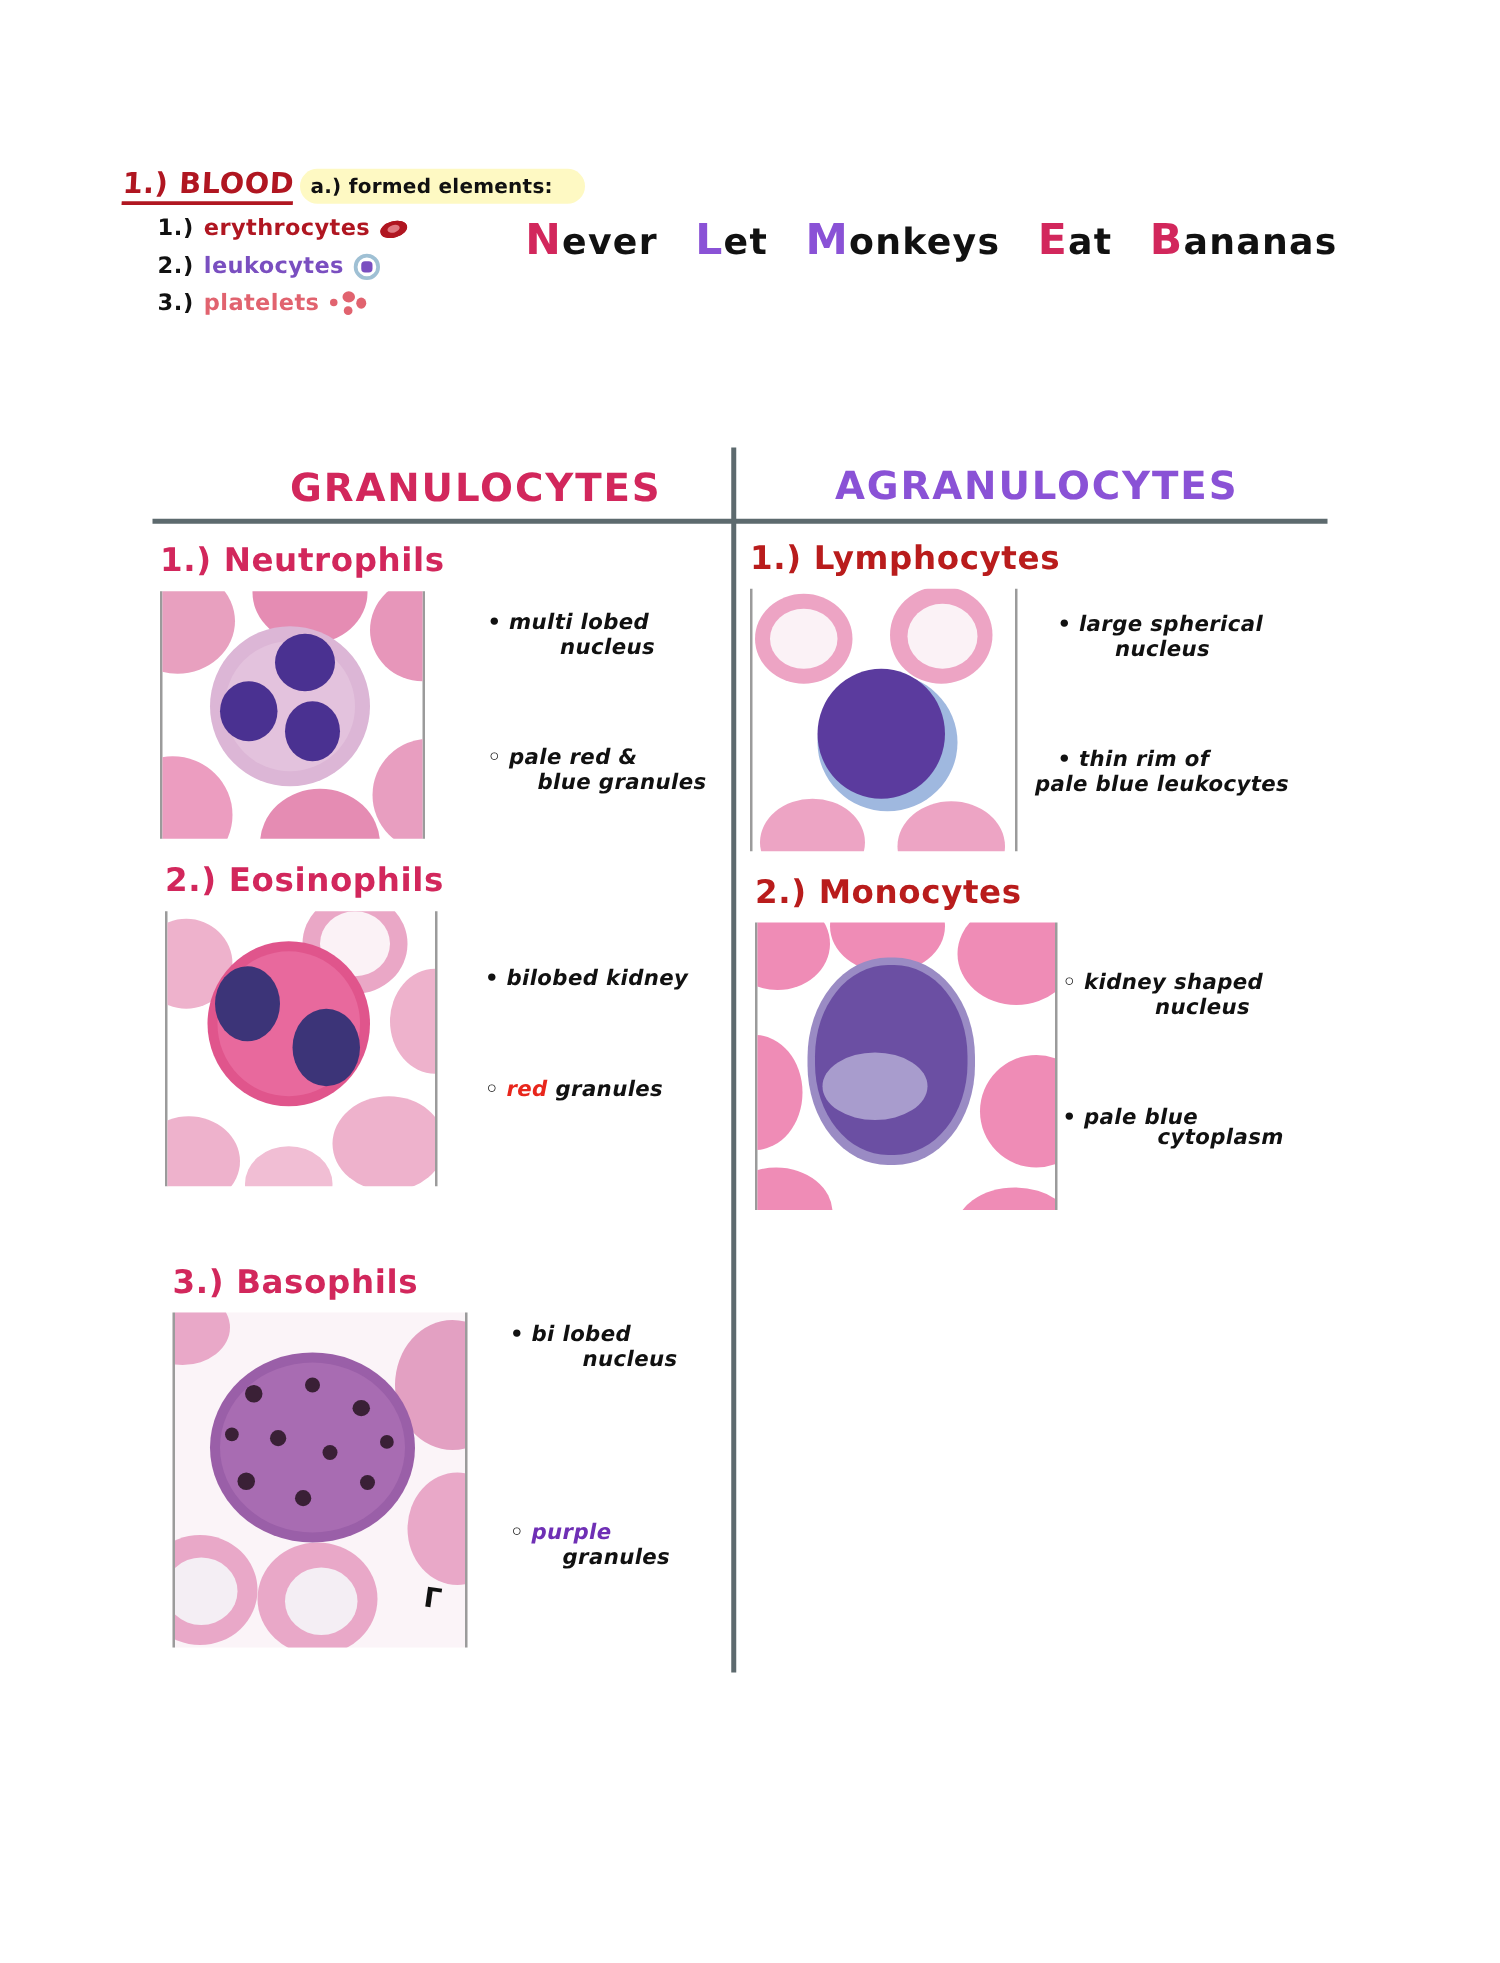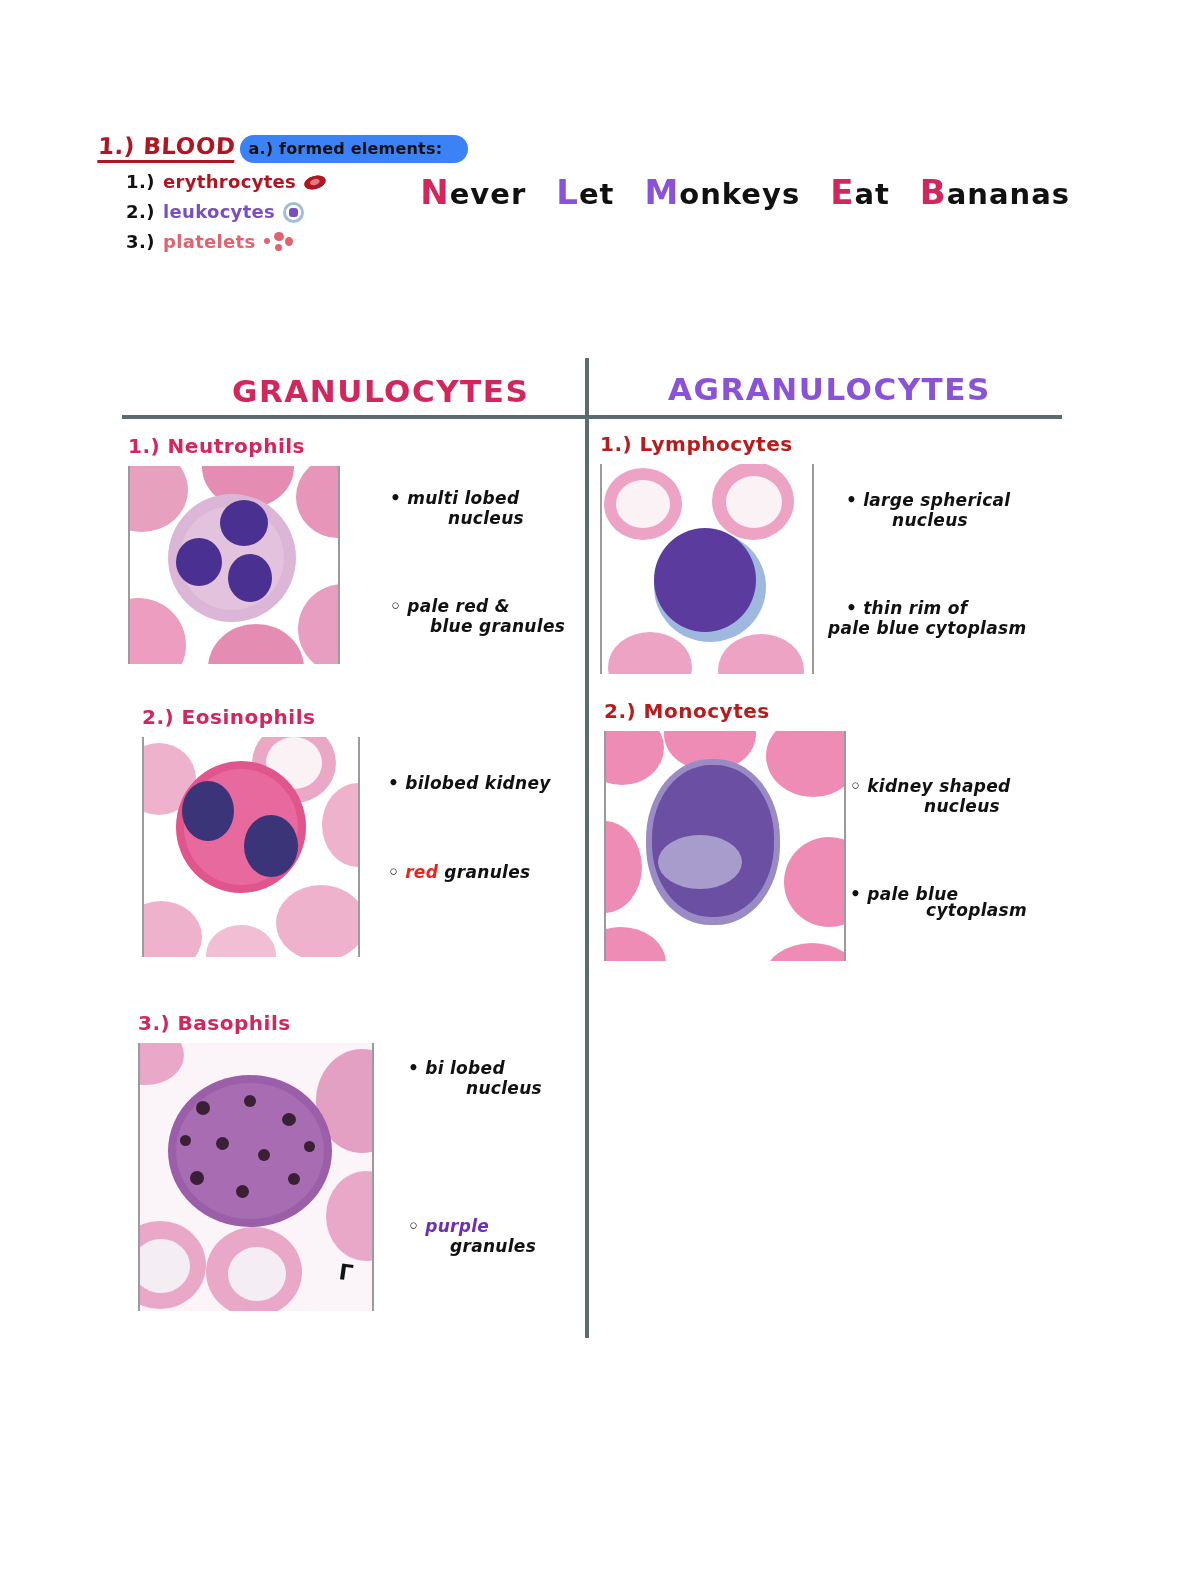--- a/index.html
+++ b/index.html
@@ -33,21 +33,21 @@
     letter-spacing: 0.5px;
     display: inline-block;
     border-bottom: 3px solid #b01621;
     padding-bottom: 1px;
     transform: skewX(-3deg);
   }
 
   #formed-elements-row {
     margin-top: 7px;
     display: inline-block;
-    background: #3b82f6;
+    background: #fef9c3;
     border-radius: 14px;
     padding: 4px 26px 5px 8px;
   }
   #formed-elements-label {
     font-size: 16px; color: #111; font-weight: bold;
     letter-spacing: 0.2px;
   }
 
   .sub-item {
     margin-top: 9px;
@@ -132,21 +132,21 @@
     font-size: 31px;
     font-weight: bold;
     letter-spacing: 1.5px;
   }
   #head-gran  { left: 232px; top: 374px; color:#d2275c; }
   #head-agran { left: 668px; top: 372px; color:#8a52d6; }
 
   
   .entry { position: absolute; }
   .entry-title {
-    font-size: 20px;
+    font-size: 26px;
     font-weight: bold;
     letter-spacing: 0.5px;
     white-space: pre;
   }
   .t-pink   { color:#d2275c; }
   .t-purple { color:#b91c1c; }
 
   .micro {
     position: relative;
     background: #ffffff;
@@ -253,24 +253,24 @@
     <div class="rbc" style="left:110px;top:-2px;width:82px;height:78px;background:#eda4c4;"></div>
     <div class="rbc" style="left:124px;top:12px;width:56px;height:52px;background:#fbf2f6;"></div>
     <div class="rbc" style="left:6px;top:168px;width:84px;height:70px;background:#eda4c4;"></div>
     <div class="rbc" style="left:116px;top:170px;width:86px;height:72px;background:#eda4c4;"></div>
     <div class="cellbody" style="left:52px;top:68px;width:112px;height:110px;background:#9fb8df;"></div>
     <div class="cellbody" style="left:52px;top:64px;width:102px;height:104px;background:#5b3b9e;"></div>
   </div>
 </div>
 <div class="notes hw" style="left:846px; top:452px; width:210px;">
   <div class="note"><span class="bul">•</span><span>large spherical</span><span class="ind" style="margin-left:46px">nucleus</span></div>
-  <div class="note"><span class="bul">•</span><span>thin rim  of</span><span class="ind" style="margin-left:-18px">pale blue cytoplasm</span></div>
-</div>
-
-<div class="entry" style="left:132px; top:706px;margin-left:10px;">
+  <div class="note"><span class="bul">•</span><span>thin rim  of</span><span class="ind" style="margin-left:-18px">pale blue leukocytes</span></div>
+</div>
+
+<div class="entry" style="left:132px; top:691px;">
   <div class="hw entry-title t-pink">2.) Eosinophils</div>
   <div class="micro" style="width:218px;height:220px;">
     <div class="rbc" style="left:-22px;top:6px;width:74px;height:72px;background:#eeb2cc;"></div>
     <div class="rbc" style="left:108px;top:-14px;width:84px;height:80px;background:#eaa7c6;"></div>
     <div class="rbc" style="left:122px;top:0px;width:56px;height:52px;background:#fbf2f6;"></div>
     <div class="rbc" style="left:178px;top:46px;width:72px;height:84px;background:#eeb2cc;"></div>
     <div class="rbc" style="left:-24px;top:164px;width:82px;height:72px;background:#eeb2cc;"></div>
     <div class="rbc" style="left:132px;top:148px;width:90px;height:76px;background:#eeb2cc;"></div>
     <div class="rbc" style="left:62px;top:188px;width:70px;height:60px;background:#f1bed4;"></div>
     <div class="cellbody" style="left:32px;top:24px;width:130px;height:132px;background:#e0558c;"></div>

